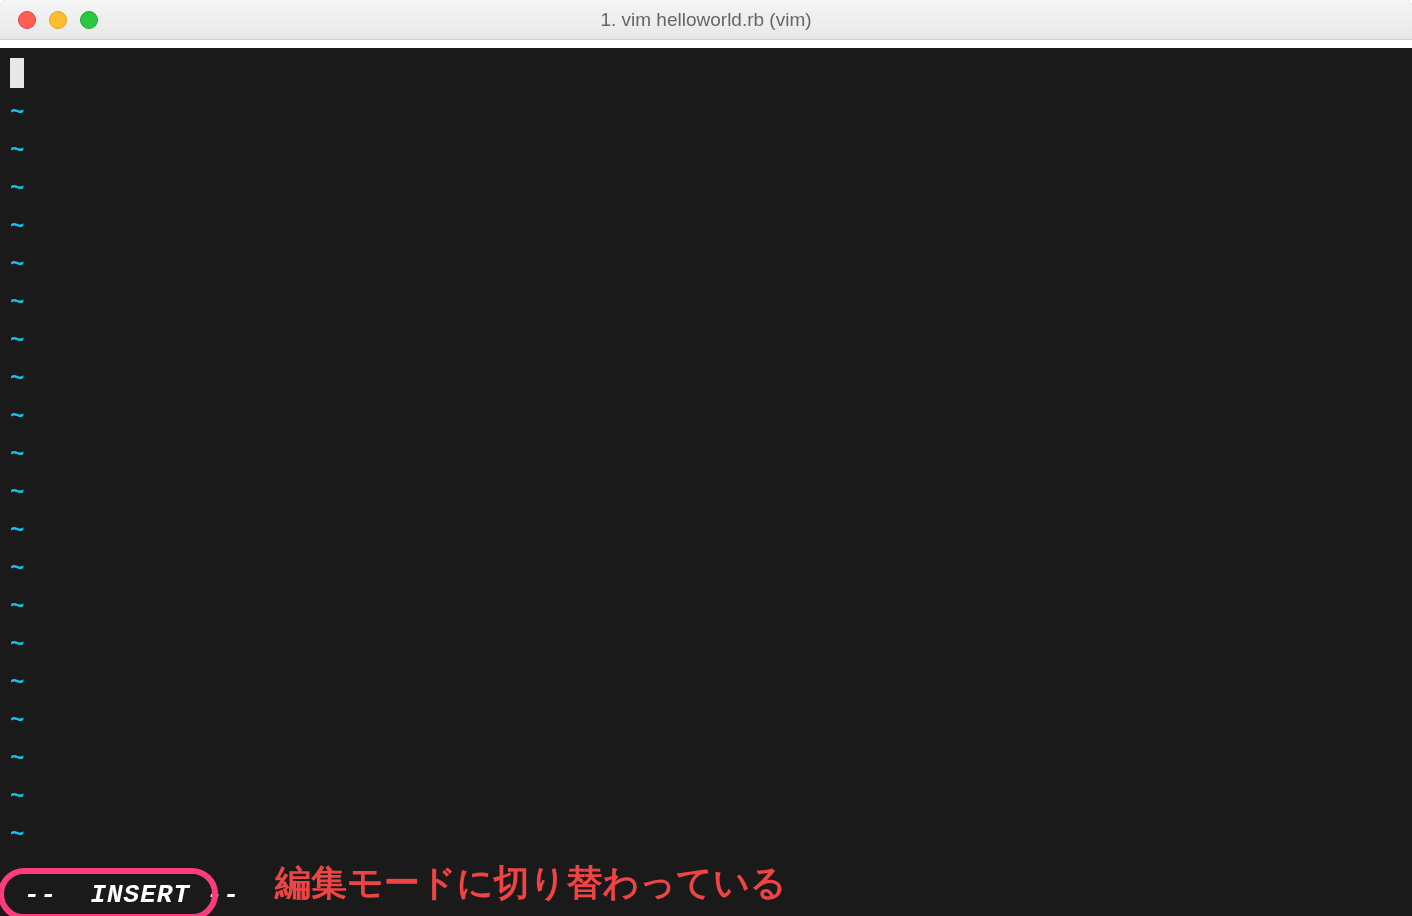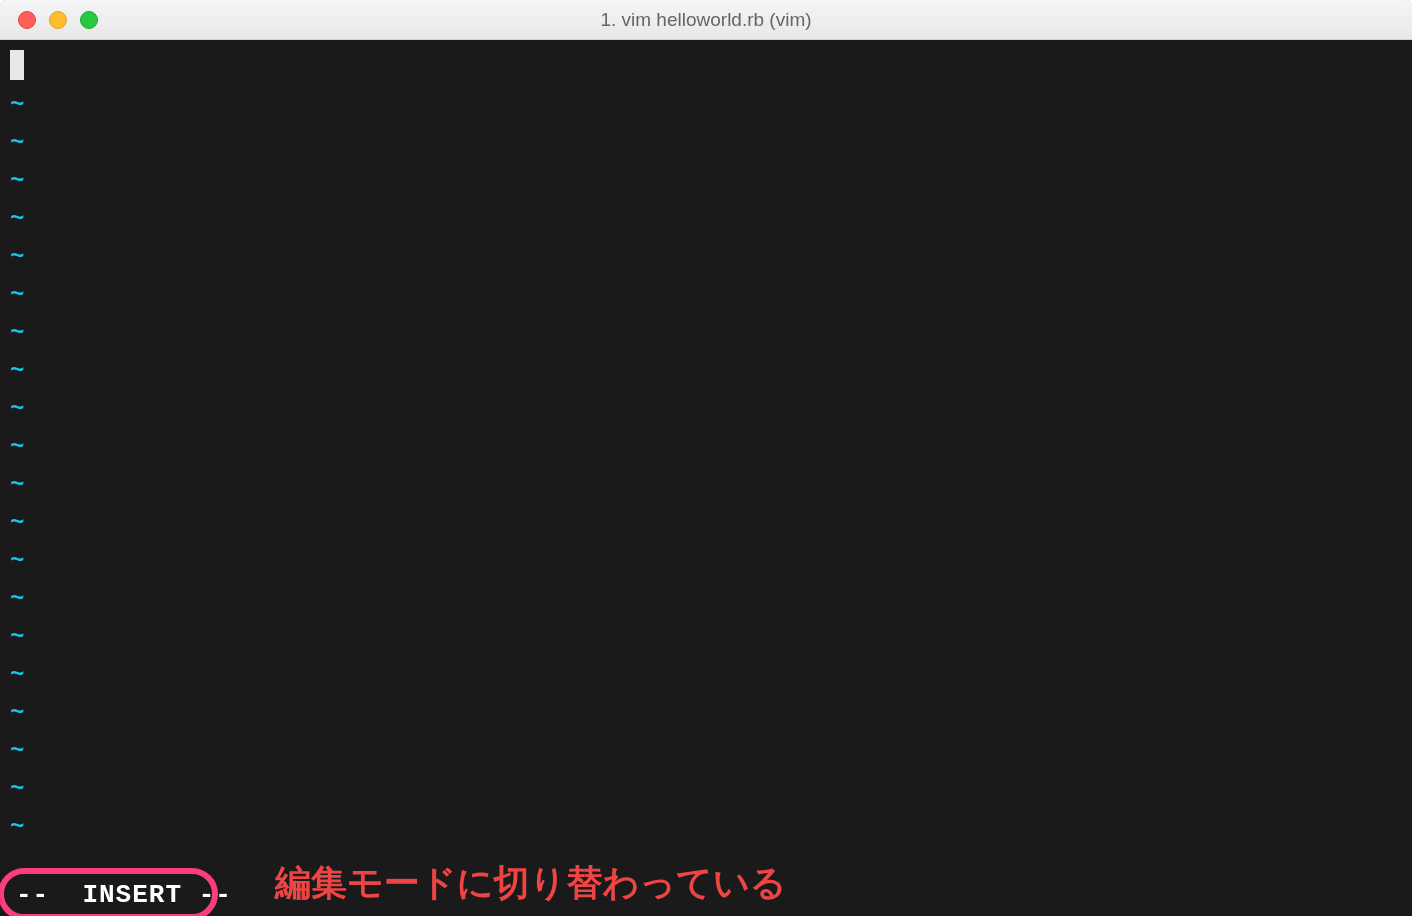--- a/index.html
+++ b/index.html
@@ -15,20 +15,21 @@
       background: #fff;
     }
     .window {
       width: 100%;
       height: 100%;
       display: flex;
       flex-direction: column;
       border-radius: 8px 8px 0 0;
       overflow: hidden;
       box-shadow: 0 0 0 1px rgba(0,0,0,0.1);
+      gap: 8px;
     }
     .titlebar {
       height: 40px;
       background: linear-gradient(to bottom, #f5f5f5, #e8e8e8);
       border-bottom: 1px solid #d0d0d0;
       display: flex;
       align-items: center;
       position: relative;
     }
     .traffic-lights {
@@ -80,21 +81,22 @@
       height: 38px;
     }
     .status-line {
       position: absolute;
       bottom: 0;
       left: 0;
       right: 0;
       height: 42px;
       display: flex;
       align-items: center;
-      padding-left: 16px;
+      padding-left: 24px;
+      font-style: italic;
     }
     .mode-text {
       color: #ffffff;
       font-weight: bold;
       font-size: 26px;
       letter-spacing: 1px;
       white-space: pre;
     }
     .annotation-box {
       position: absolute;

